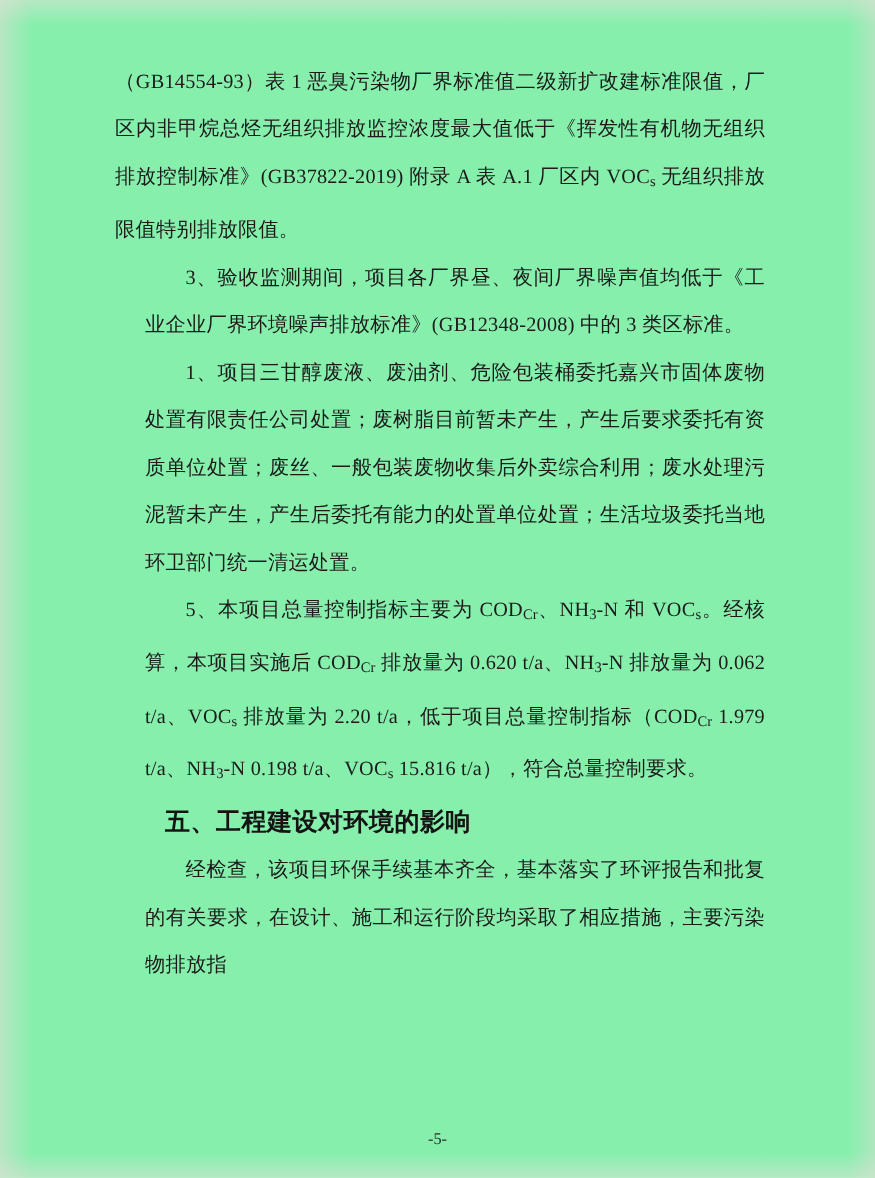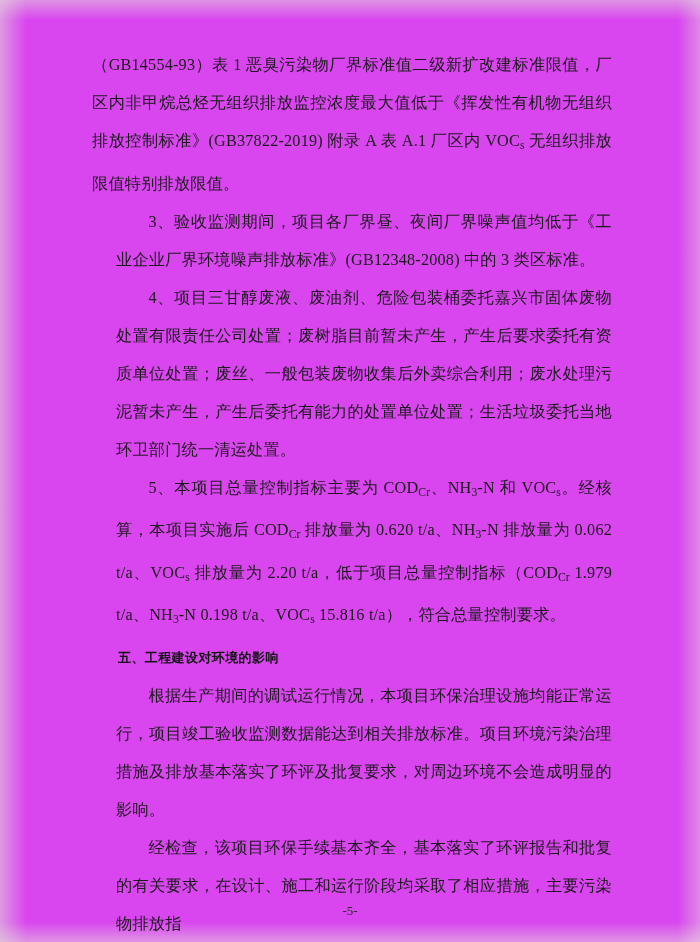--- a/index.html
+++ b/index.html
@@ -10,21 +10,21 @@
     width: 700px;
     height: 942px;
     background: #ffffff;
     font-family: "Liberation Serif", serif;
     overflow: hidden;
   }
   #page {
     position: relative;
     width: 700px;
     height: 942px;
-    background: #d946ef;
+    background: #86efac;
     box-sizing: border-box;
   }
   
   #page::before {
     content: "";
     position: absolute;
     left: 0; top: 0; right: 0; bottom: 0;
     background:
       linear-gradient(90deg, rgba(225,222,214,0.55) 0px, rgba(255,255,255,0) 26px),
       linear-gradient(270deg, rgba(225,222,214,0.45) 0px, rgba(255,255,255,0) 22px),
@@ -47,21 +47,21 @@
     text-justify: inter-ideograph;
     letter-spacing: 0.2px;
     font-family: "Liberation Serif", serif;
   }
   p.indent {
     text-indent: 2em;
     margin-left: 24px;
   }
   h3.heading {
     margin: 0;
-    font-size: 13px;
+    font-size: 20px;
     line-height: 38px;
     font-weight: bold;
     text-indent: 2em;
     color: #141414;
     letter-spacing: 0.4px;
     font-family: Liberation Sans, sans-serif;
   }
   .blk {
     margin-bottom: 2px;
   }
@@ -89,30 +89,29 @@
 
     <p class="para blk">
       <span>（GB14554-93）表 1 恶臭污染物厂界标准值二级新扩改建标准限值，厂区内非甲烷总烃无组织排放监控浓度最大值低于《挥发性有机物无组织排放控制标准》(GB37822-2019) 附录 A 表 A.1 厂区内 VOC<span class="sub">s</span> 无组织排放限值特别排放限值。</span>
     </p>
 
     <p class="para indent blk">
       <span>3、验收监测期间，项目各厂界昼、夜间厂界噪声值均低于《工业企业厂界环境噪声排放标准》(GB12348-2008) 中的 3 类区标准。</span>
     </p>
 
     <p class="para indent blk">
-      <span>4、项目三甘醇废液、废油剂、危险包装桶委托嘉兴市固体废物处置有限责任公司处置；废树脂目前暂未产生，产生后要求委托有资质单位处置；废丝、一般包装废物收集后外卖综合利用；废水处理污泥暂未产生，产生后委托有能力的处置单位处置；生活垃圾委托当地环卫部门统一清运处置。</span>
+      <span>1、项目三甘醇废液、废油剂、危险包装桶委托嘉兴市固体废物处置有限责任公司处置；废树脂目前暂未产生，产生后要求委托有资质单位处置；废丝、一般包装废物收集后外卖综合利用；废水处理污泥暂未产生，产生后委托有能力的处置单位处置；生活垃圾委托当地环卫部门统一清运处置。</span>
     </p>
 
     <p class="para indent blk">
       <span>5、本项目总量控制指标主要为 COD<span class="sub">Cr</span>、NH<span class="sub">3</span>-N 和 VOC<span class="sub">s</span>。经核算，本项目实施后 COD<span class="sub">Cr</span> 排放量为 0.620 t/a、NH<span class="sub">3</span>-N 排放量为 0.062 t/a、VOC<span class="sub">s</span> 排放量为 2.20 t/a，低于项目总量控制指标（COD<span class="sub">Cr</span> 1.979 t/a、NH<span class="sub">3</span>-N 0.198 t/a、VOC<span class="sub">s</span> 15.816 t/a），符合总量控制要求。</span>
     </p>
 
     <h3 class="heading blk">五、工程建设对环境的影响</h3>
 
-    <p class="para indent blk">根据生产期间的调试运行情况，本项目环保治理设施均能正常运行，项目竣工验收监测数据能达到相关排放标准。项目环境污染治理措施及排放基本落实了环评及批复要求，对周边环境不会造成明显的影响。</p>
 
 
     <p class="para indent blk">经检查，该项目环保手续基本齐全，基本落实了环评报告和批复的有关要求，在设计、施工和运行阶段均采取了相应措施，主要污染物排放指</p>
 
   </div>
 
   <div id="footer">-5-</div>
 </div>
 
 </body></html>

